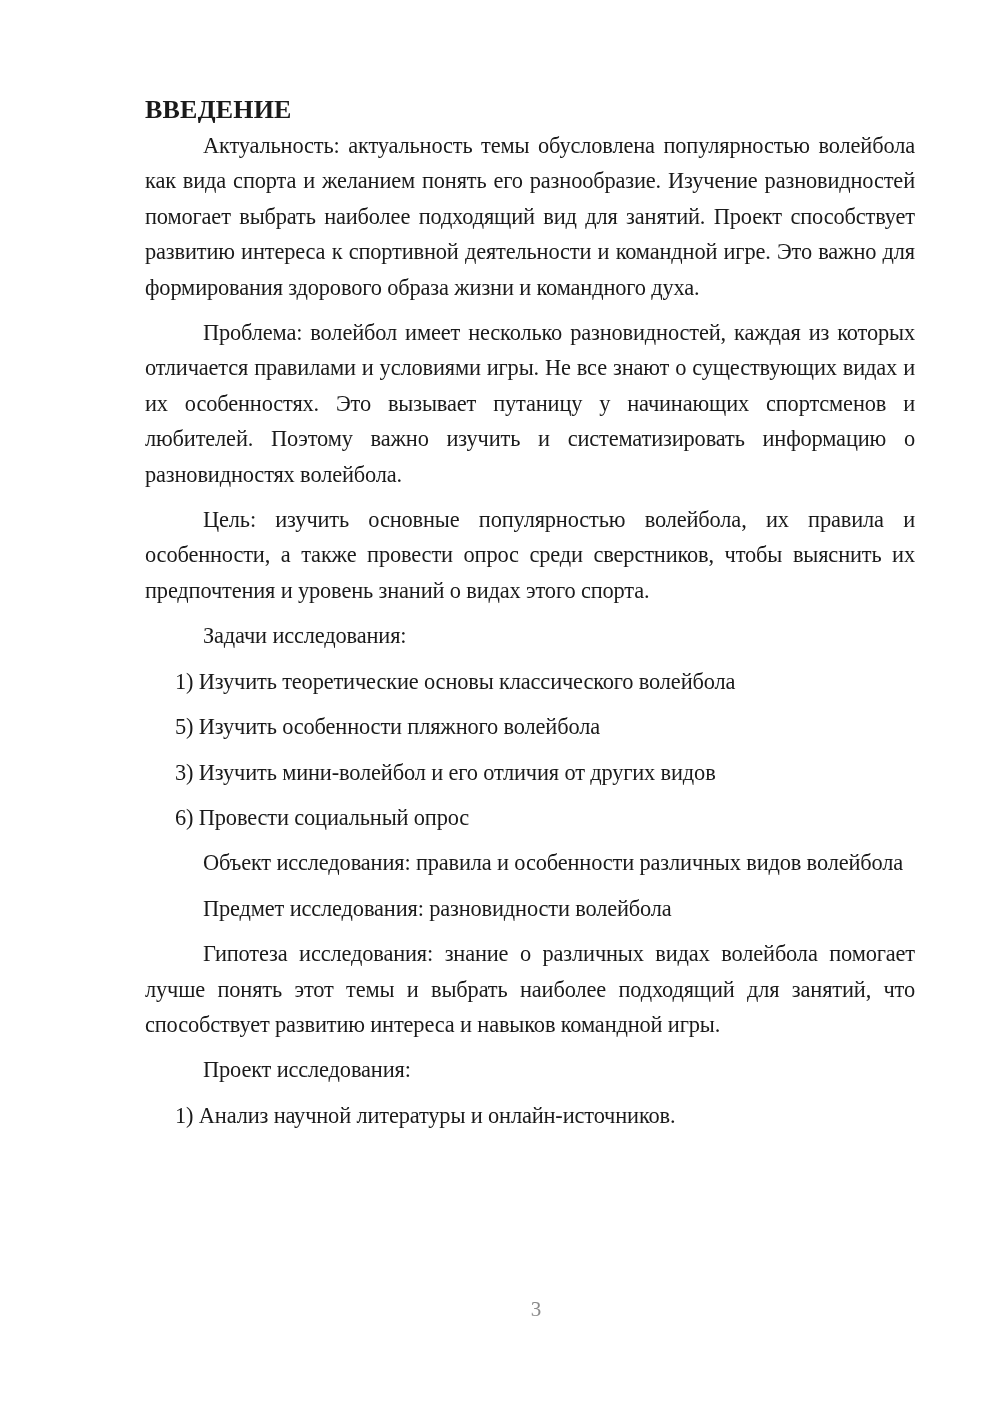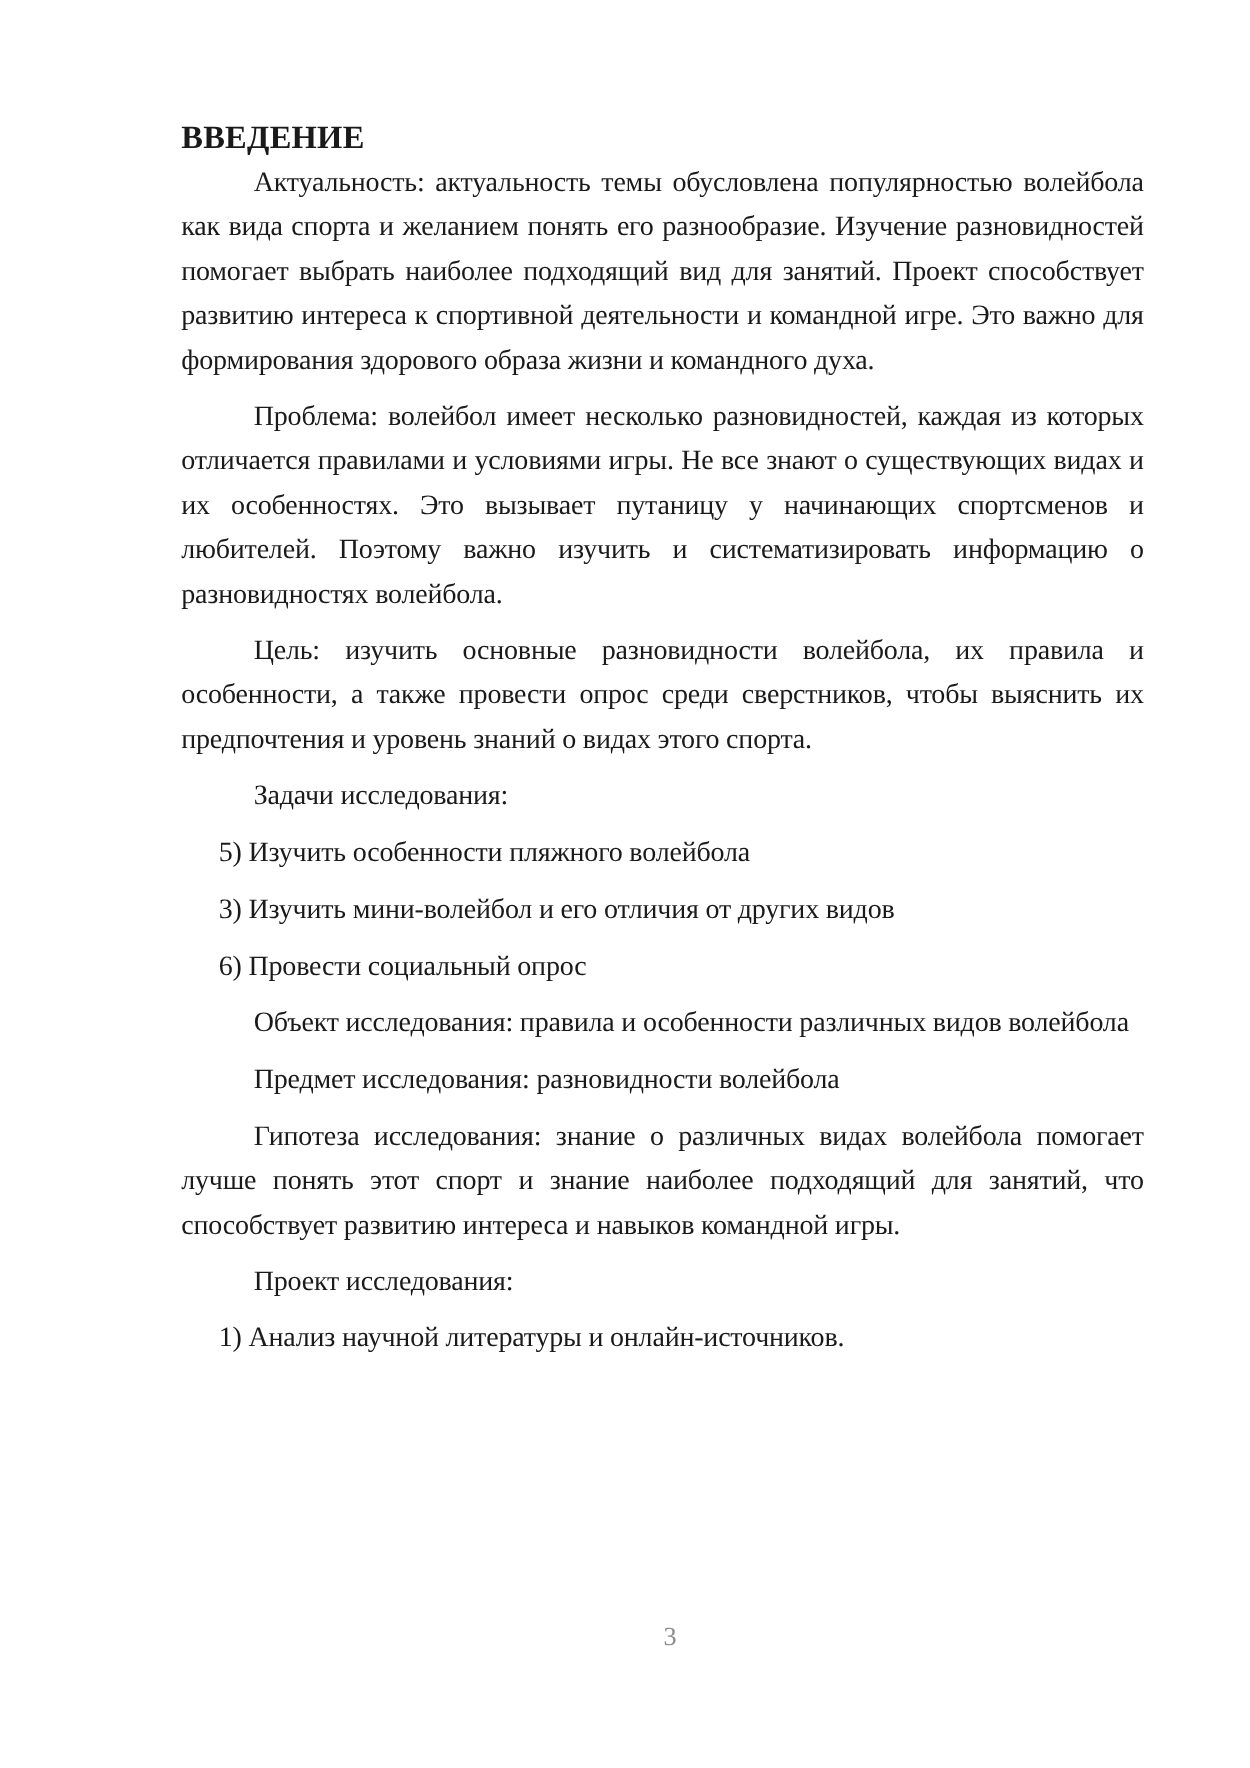--- a/index.html
+++ b/index.html
@@ -63,35 +63,36 @@
 </head>
 <body>
 
 <div class="page">
   <h1 class="title">ВВЕДЕНИЕ</h1>
 
   <p class="para">Актуальность: актуальность темы обусловлена популярностью волейбола как вида спорта и желанием понять его разнообразие. Изучение разновидностей помогает выбрать наиболее подходящий вид для занятий. Проект способствует развитию интереса к спортивной деятельности и командной игре. Это важно для формирования здорового образа жизни и командного духа.</p>
 
   <p class="para">Проблема: волейбол имеет несколько разновидностей, каждая из которых отличается правилами и условиями игры. Не все знают о существующих видах и их особенностях. Это вызывает путаницу у начинающих спортсменов и любителей. Поэтому важно изучить и систематизировать информацию о разновидностях волейбола.</p>
 
-  <p class="para">Цель: изучить основные разновидности волейбола, их правила и особенности, а также провести опрос среди сверстников, чтобы выяснить их предпочтения и уровень знаний о видах этого спорта.</p>
+  <p class="para">Цель: изучить основные популярностью волейбола, их правила и особенности, а также провести опрос среди сверстников, чтобы выяснить их предпочтения и уровень знаний о видах этого спорта.</p>
 
   <p class="para">Задачи исследования:</p>
 
   <ul class="list">
+    <li>1) Изучить теоретические основы классического волейбола</li>
     <li>5) Изучить особенности пляжного волейбола</li>
     <li>3) Изучить мини-волейбол и его отличия от других видов</li>
     <li>6) Провести социальный опрос</li>
   </ul>
 
   <p class="para">Объект исследования: правила и особенности различных видов волейбола</p>
 
   <p class="para">Предмет исследования: разновидности волейбола</p>
 
-  <p class="para">Гипотеза исследования: знание о различных видах волейбола помогает лучше понять этот спорт и знание наиболее подходящий для занятий, что способствует развитию интереса и навыков командной игры.</p>
+  <p class="para">Гипотеза исследования: знание о различных видах волейбола помогает лучше понять этот темы и выбрать наиболее подходящий для занятий, что способствует развитию интереса и навыков командной игры.</p>
 
   <p class="para">Проект исследования:</p>
 
   <ul class="list">
     <li>1) Анализ научной литературы и онлайн-источников.</li>
   </ul>
 </div>
 
 <div class="page-number">3</div>
 

